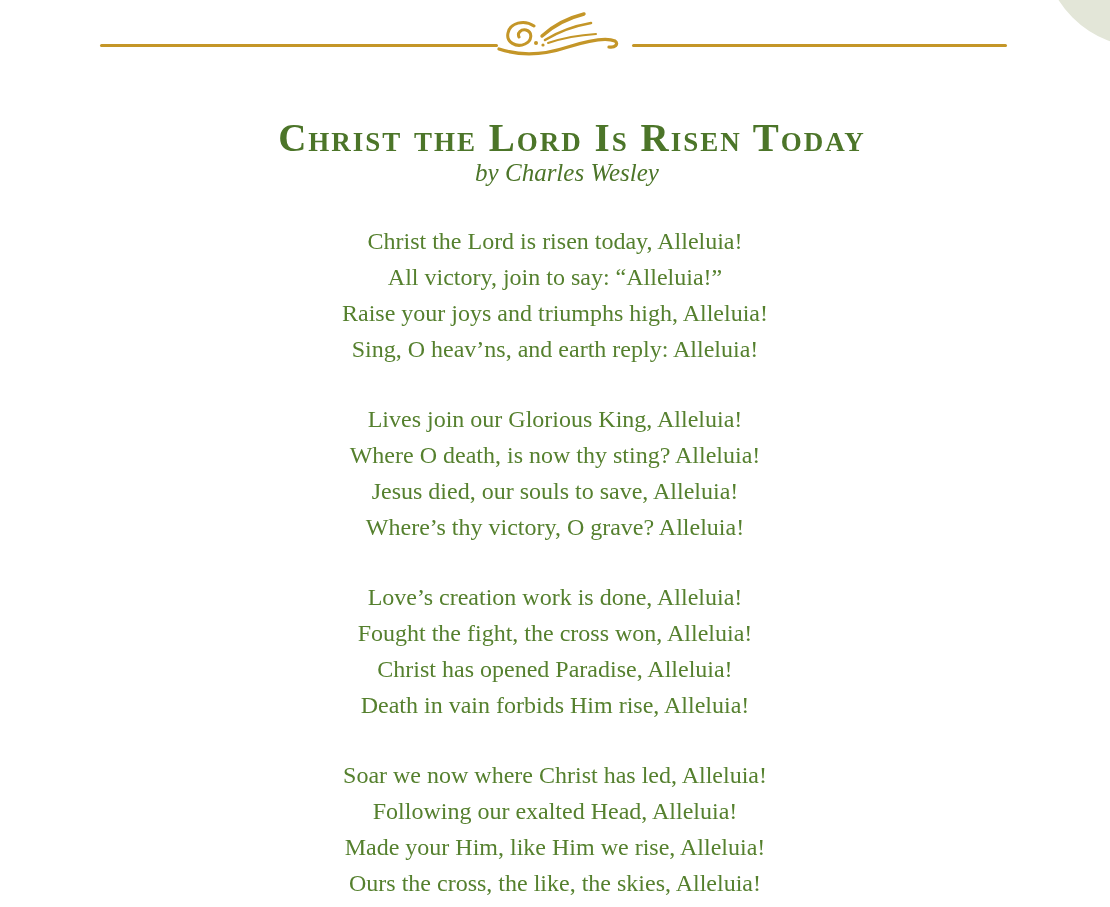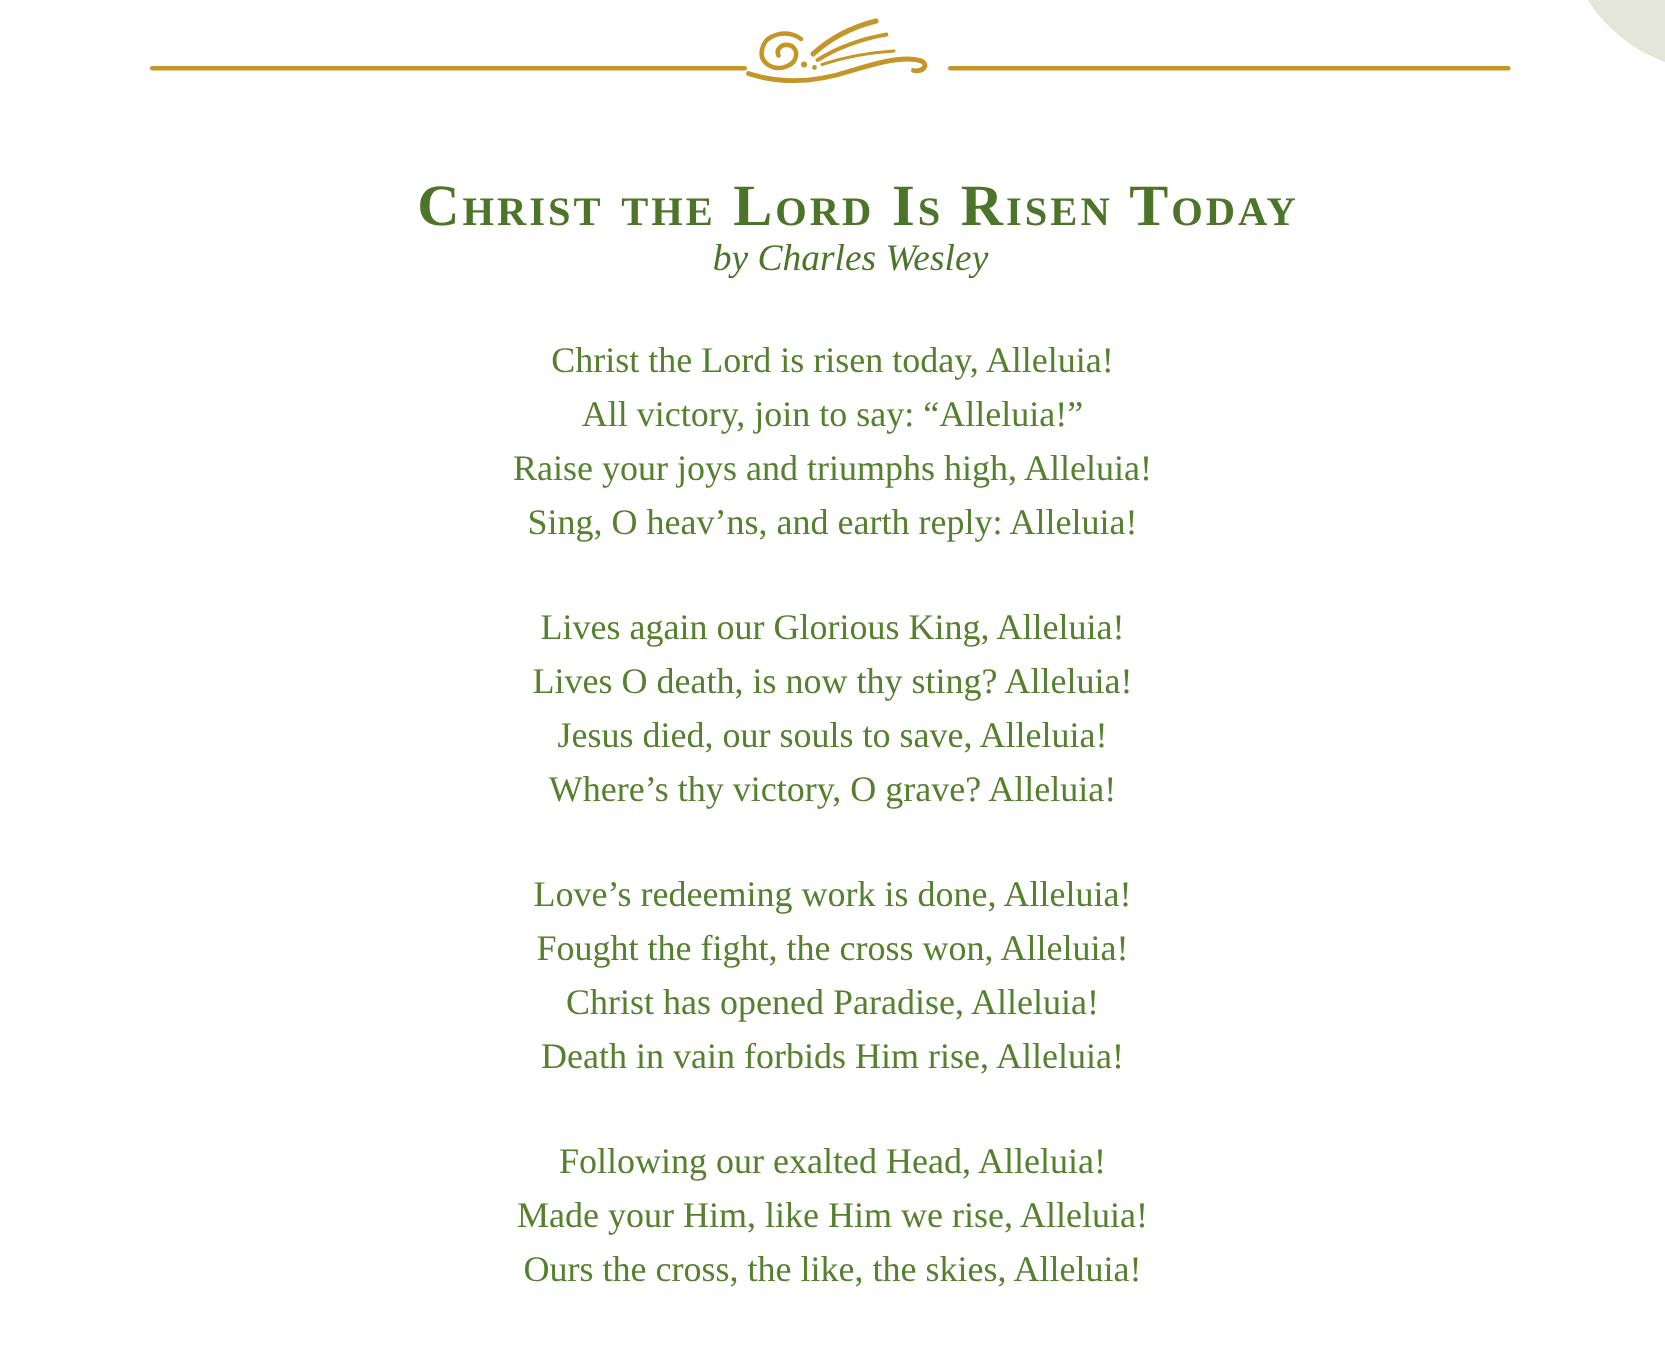--- a/index.html
+++ b/index.html
@@ -110,29 +110,30 @@
 <p class="byline">by Charles Wesley</p>
 
 <div class="verses">
     <div class="verse">
       <div class="hymn-line">Christ the Lord is risen today, Alleluia!</div>
       <div class="hymn-line">All victory, join to say: “Alleluia!”</div>
       <div class="hymn-line">Raise your joys and triumphs high, Alleluia!</div>
       <div class="hymn-line">Sing, O heav’ns, and earth reply: Alleluia!</div>
     </div>
     <div class="verse">
-      <div class="hymn-line">Lives again our Glorious King, Alleluia!</div>
-      <div class="hymn-line">Lives O death, is now thy sting? Alleluia!</div>
+      <div class="hymn-line">Lives join our Glorious King, Alleluia!</div>
+      <div class="hymn-line">Where O death, is now thy sting? Alleluia!</div>
       <div class="hymn-line">Jesus died, our souls to save, Alleluia!</div>
       <div class="hymn-line">Where’s thy victory, O grave? Alleluia!</div>
     </div>
     <div class="verse">
-      <div class="hymn-line">Love’s redeeming work is done, Alleluia!</div>
+      <div class="hymn-line">Love’s creation work is done, Alleluia!</div>
       <div class="hymn-line">Fought the fight, the cross won, Alleluia!</div>
       <div class="hymn-line">Christ has opened Paradise, Alleluia!</div>
       <div class="hymn-line">Death in vain forbids Him rise, Alleluia!</div>
     </div>
     <div class="verse">
+      <div class="hymn-line">Soar we now where Christ has led, Alleluia!</div>
       <div class="hymn-line">Following our exalted Head, Alleluia!</div>
       <div class="hymn-line">Made your Him, like Him we rise, Alleluia!</div>
       <div class="hymn-line">Ours the cross, the like, the skies, Alleluia!</div>
     </div>
   </div>
 
 </body></html>

